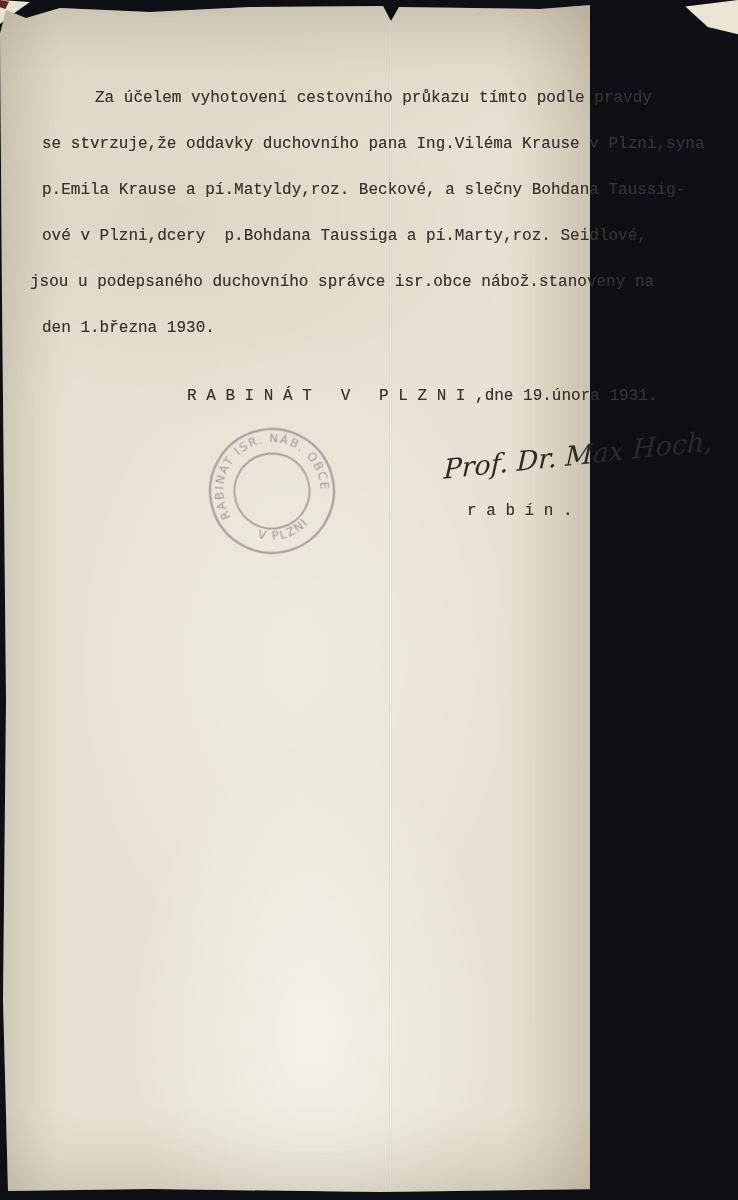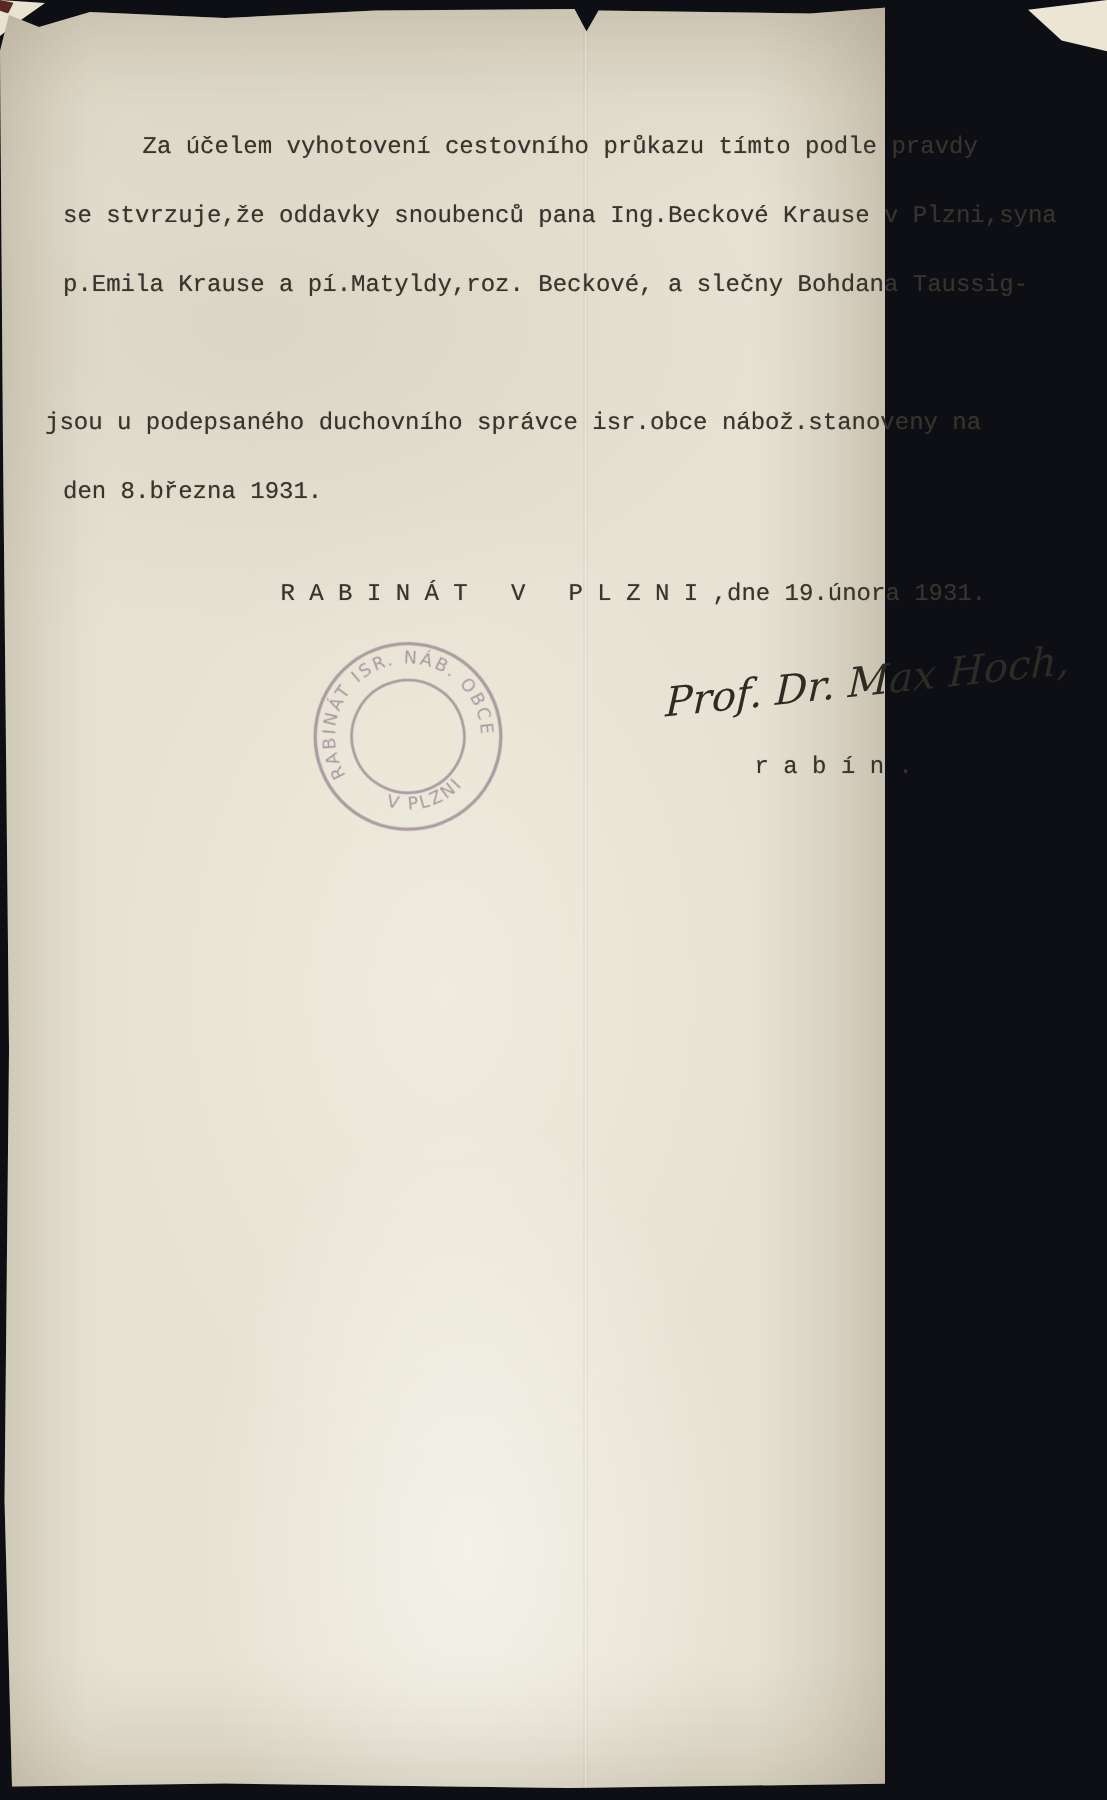--- a/index.html
+++ b/index.html
@@ -110,41 +110,42 @@
     left: 443px; top: 440px;
     width: 260px;
     font-family: "DejaVu Serif", serif;
     font-style: italic;
     font-size: 27px;
     color: #2e2a24;
     transform: rotate(-6deg) skewX(-8deg);
     white-space: pre;
   }
   .sigtitle {
-    left: 503px; top: 501px;
+    left: 467px; top: 501px;
   }
 </style>
 </head>
 <body>
 
 <div class="scan">
 
   <div class="corner tl"></div>
   <div class="corner tr"></div>
   <div class="speck"></div>
 
   <div class="paper">
 
     <div class="crease"></div>
 
     <div class="typed line1">Za účelem vyhotovení cestovního průkazu tímto podle pravdy</div>
-    <div class="typed line2">se stvrzuje,že oddavky snoubenců pana Ing.Beckové Krause v Plzni,syna</div>
+    <div class="typed line2">se stvrzuje,že oddavky duchovního pana Ing.Viléma Krause v Plzni,syna</div>
     <div class="typed line3">p.Emila Krause a pí.Matyldy,roz. Beckové, a slečny Bohdana Taussig-</div>
+    <div class="typed line4">ové v Plzni,dcery  p.Bohdana Taussiga a pí.Marty,roz. Seidlové,</div>
     <div class="typed line5">jsou u podepsaného duchovního správce isr.obce nábož.stanoveny na</div>
-    <div class="typed line6">den 8.března 1931.</div>
+    <div class="typed line6">den 1.března 1930.</div>
 
     <div class="typed dateline">R A B I N Á T   V   P L Z N I ,dne 19.února 1931.</div>
 
     <svg class="stamp" viewBox="0 0 140 140">
       <defs>
         <path id="arcTop" d="M 26.5,90.3 A 48,48 0 1 1 113.5,90.3" fill="none"></path>
         <path id="arcBottom" d="M 39.1,106.8 A 48,48 0 0 0 100.9,106.8" fill="none"></path>
       </defs>
       <circle cx="70" cy="70" r="61" stroke-width="2.2"></circle>
       <circle cx="70" cy="70" r="37" stroke-width="1.8"></circle>

